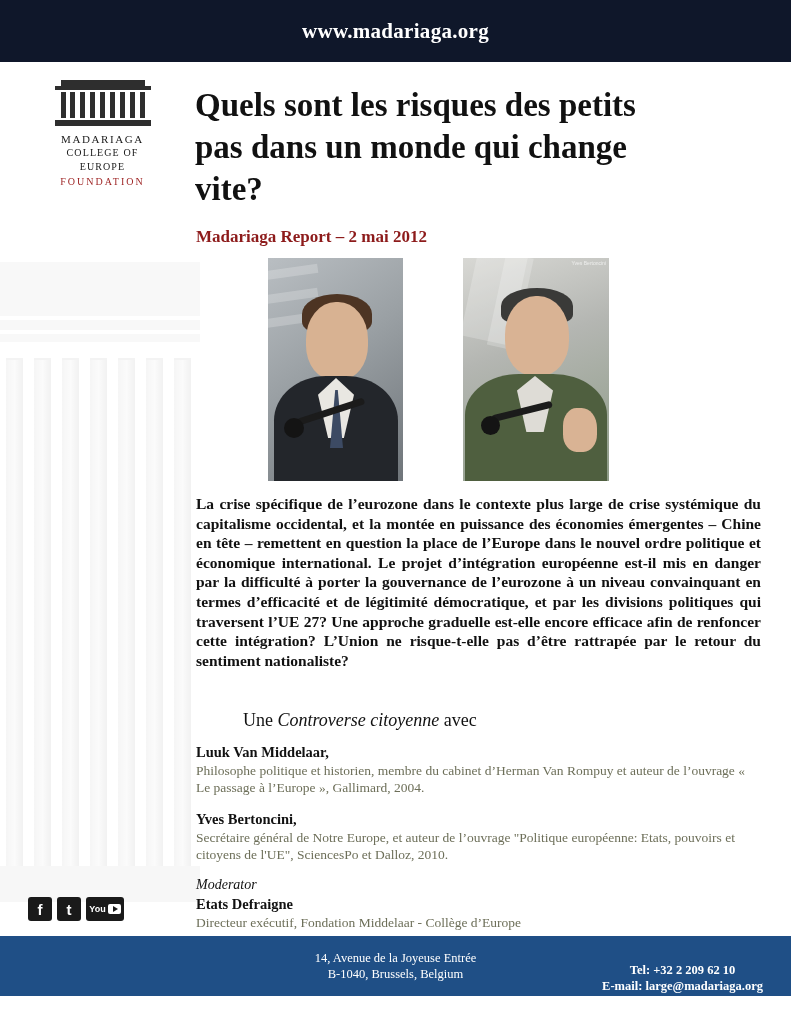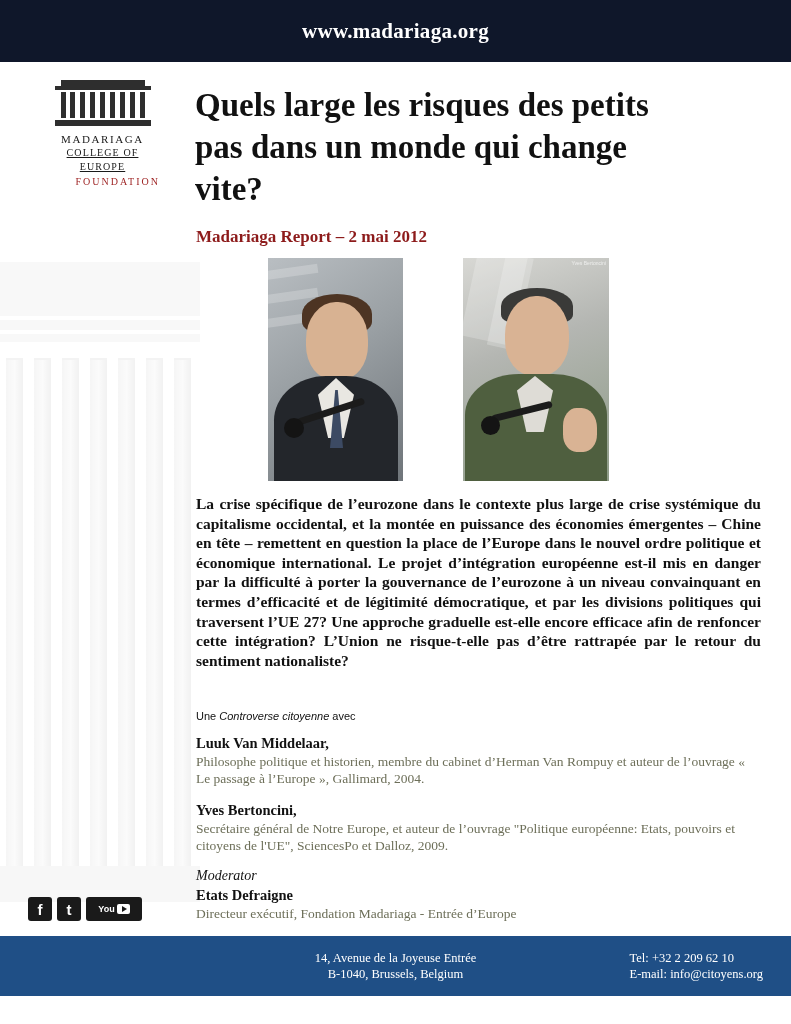--- a/index.html
+++ b/index.html
@@ -129,29 +129,27 @@
     letter-spacing: 1.6px;
     color: #1a1a1a;
     line-height: 14px;
   }
   .logo-sub {
     font-family: "Liberation Serif", serif;
     font-size: 10px;
     letter-spacing: 1.1px;
     color: #1a1a1a;
     line-height: 14px;
-    text-decoration: underline;
   }
   .logo-found {
     font-family: "Liberation Serif", serif;
     font-size: 10px;
     letter-spacing: 2.0px;
     color: #9c1f1f;
     line-height: 15px;
-    text-align: right;
   }
 
   
   .title {
     position: absolute;
     left: 195px; top: 22px;
     width: 470px;
     font-family: "Liberation Serif", serif;
     font-weight: bold;
     font-size: 33px;
@@ -299,24 +297,25 @@
     text-align: justify;
   }
 
   
   .speakers {
     position: absolute;
     left: 196px; top: 648px;
     width: 560px;
   }
   .lead-line {
-    font-family: Liberation Sans, sans-serif;
-    font-size: 11px;
+    font-family: Liberation Serif, serif;
+    font-size: 18px;
     color: #111111;
     margin-bottom: 12px;
+    margin-left: 47px;
   }
   .lead-line em { font-style: italic; }
   .sp-name {
     font-family: "Liberation Serif", serif;
     font-weight: bold;
     font-size: 14.5px;
     color: #111111;
     line-height: 19px;
   }
   .sp-desc {
@@ -346,21 +345,21 @@
     background: #1a1a1a;
     border-radius: 3px;
     color: #ffffff;
     font-family: "Liberation Sans", sans-serif;
     font-weight: bold;
     font-size: 15px;
     display: flex;
     align-items: center;
     justify-content: center;
   }
-  .soc.yt { width: 56px; font-size: 9px; }
+  .soc.yt { width: 38px; font-size: 9px; }
   .yt-inner {
     display: flex; align-items: center; gap: 2px;
   }
   .yt-play {
     width: 13px; height: 10px;
     background: #ffffff;
     border-radius: 2px;
     position: relative;
   }
   .yt-play::after {
@@ -389,22 +388,23 @@
     line-height: 16px;
   }
   .f-left {
     position: absolute; left: 30px; top: 18px;
   }
   .f-mid {
     position: absolute; left: 0; top: 14px;
     width: 791px; text-align: center;
   }
   .f-right {
-    position: absolute; right: 28px; top: 14px;
-    text-align: left;
+    position: absolute; right: 28px; top: 26px;
+    text-align: center;
+    font-weight: bold;
   }
   .bottom-white {
     position: absolute;
     left: 0; top: 996px;
     width: 791px; height: 28px;
     background: #ffffff;
   }
 </style>
 </head>
 <body>
@@ -444,21 +444,21 @@
           <span></span>
           <span></span>
       </div>
       <div class="le-base"></div>
     </div>
     <div class="logo-name">MADARIAGA</div>
     <div class="logo-sub">COLLEGE OF EUROPE</div>
     <div class="logo-found">FOUNDATION</div>
   </div>
 
-  <div class="title">Quels large les risques des petits pas dans un monde qui change vite?</div>
+  <div class="title">Quels sont les risques des petits pas dans un monde qui change vite?</div>
   <div class="subtitle">Madariaga Report – 2 mai 2012</div>
 
   <div class="photo photo-1">
     <div class="ph-bg p1-bg"></div>
     <div class="ph-blind" style="left:-10px;top:10px;width:60px;height:9px;transform:rotate(-8deg);"></div>
     <div class="ph-blind" style="left:-10px;top:34px;width:60px;height:9px;transform:rotate(-8deg);"></div>
     <div class="ph-blind" style="left:-10px;top:58px;width:60px;height:9px;transform:rotate(-8deg);"></div>
     <div class="p1-hair"></div>
     <div class="ph-head p1-head"></div>
     <div class="p1-body"></div>
@@ -489,27 +489,27 @@
       <span>Une </span><em>Controverse citoyenne</em><span> avec</span>
     </div>
 
     <div>
       <div class="sp-name">Luuk Van Middelaar,</div>
       <div class="sp-desc">Philosophe politique et historien, membre du cabinet d’Herman Van Rompuy et auteur de l’ouvrage « Le passage à l’Europe », Gallimard, 2004.</div>
     </div>
 
     <div>
       <div class="sp-name">Yves Bertoncini,</div>
-      <div class="sp-desc">Secrétaire général de Notre Europe, et auteur de l’ouvrage "Politique européenne: Etats, pouvoirs et citoyens de l'UE", SciencesPo et Dalloz, 2009.</div>
+      <div class="sp-desc">Secrétaire général de Notre Europe, et auteur de l’ouvrage "Politique européenne: Etats, pouvoirs et citoyens de l'UE", SciencesPo et Dalloz, 2010.</div>
     </div>
 
     <div>
       <div class="mod-label">Moderator</div>
       <div class="sp-name">Etats Defraigne</div>
-      <div class="sp-desc">Directeur exécutif, Fondation Madariaga - Entrée d’Europe</div>
+      <div class="sp-desc">Directeur exécutif, Fondation Middelaar - Collège d’Europe</div>
     </div>
   </div>
 
   <div class="social">
     <div class="soc">f</div>
     <div class="soc">t</div>
     <div class="soc yt">
       <span class="yt-inner">
         <span>You</span>
         <span class="yt-play"></span>
@@ -519,17 +519,17 @@
 </div>
 
 <div class="footer">
   <div class="footer-inner">
     <div class="f-mid">
       <div>14, Avenue de la Joyeuse Entrée</div>
       <div>B-1040, Brussels, Belgium</div>
     </div>
     <div class="f-right">
       <div>Tel: +32 2 209 62 10</div>
-      <div>E-mail: info@citoyens.org</div>
+      <div>E-mail: large@madariaga.org</div>
     </div>
   </div>
 </div>
 <div class="bottom-white"></div>
 
 </body></html>

